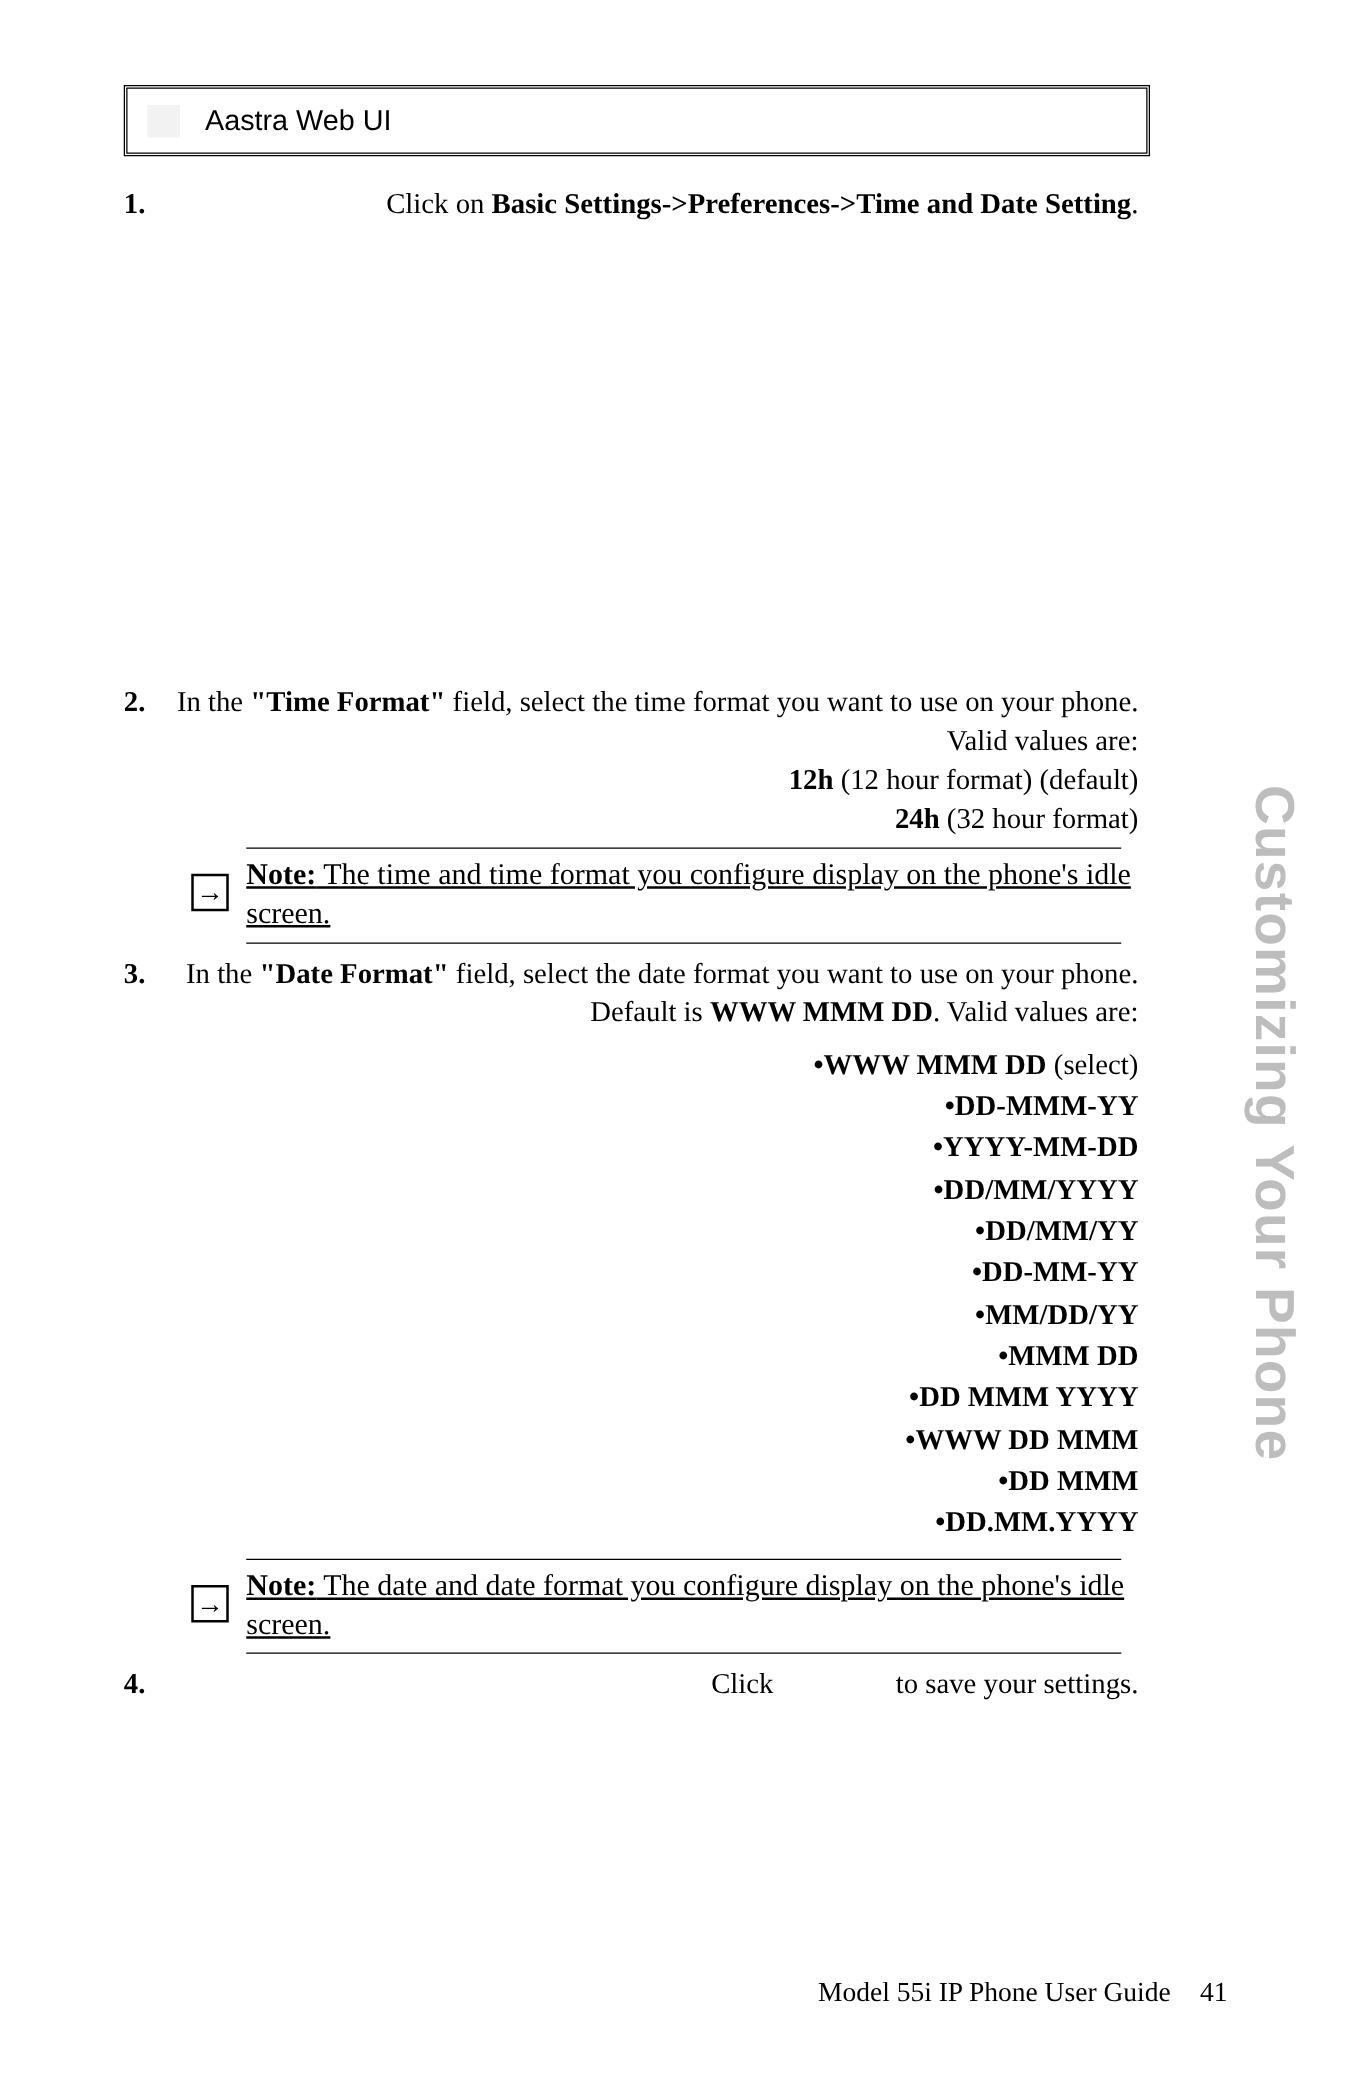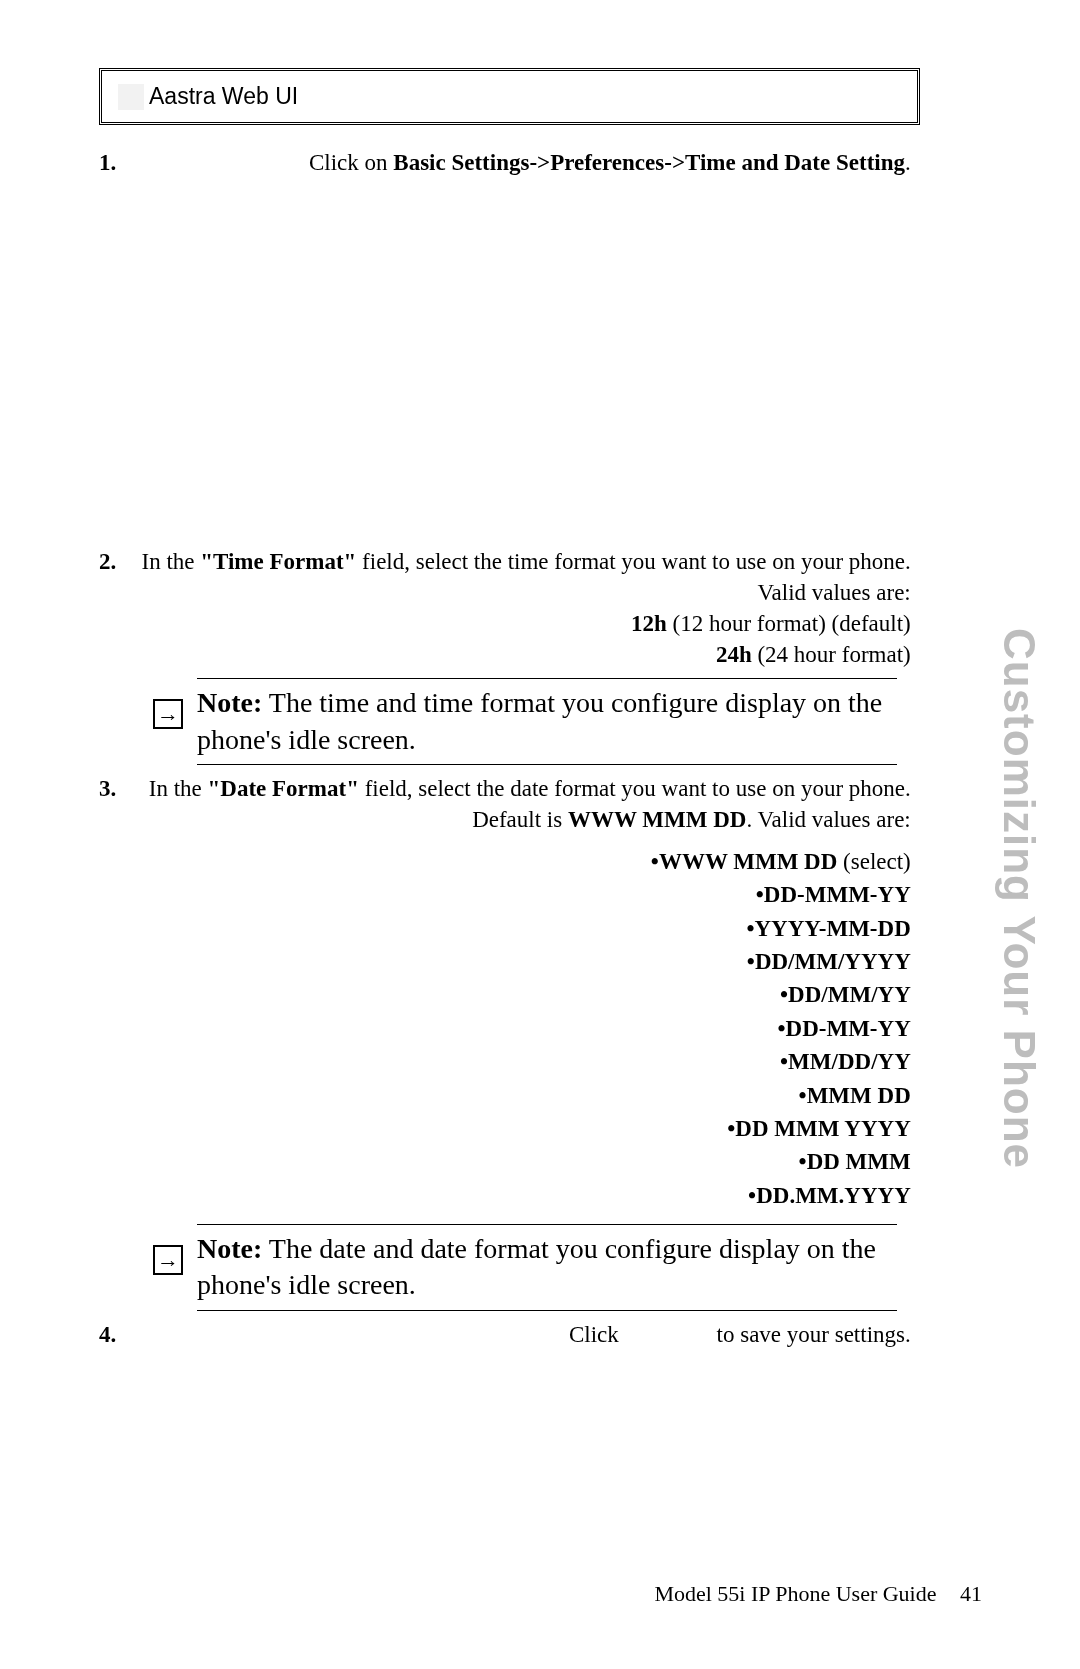--- a/index.html
+++ b/index.html
@@ -1,33 +1,33 @@
 <!DOCTYPE html>
 <html><head>
 <meta charset="utf-8">
 <style>
   * { box-sizing: border-box; margin: 0; padding: 0; }
   html, body { width: 1080px; height: 1669px; background: #fff; font-family: "Times New Roman", Times, serif; color: #000; }
   .page { position: relative; width: 1080px; height: 1669px; }
   .content { position: absolute; left: 99px; top: 68px; width: 821px; }
-  .header-box { border: 3px double #000; padding: 12px 16px 12px 16px; display: flex; align-items: flex-end; gap: 5px; margin-bottom: 22px; }
+  .header-box { border: 3px double #000; padding: 12px 16px 12px 16px; display: flex; align-items: flex-end; gap: 20px; margin-bottom: 22px; }
   .header-swatch { width: 26px; height: 26px; background: #f2f2f2; flex: 0 0 auto; }
   .header-title { font-family: Arial, Helvetica, sans-serif; font-size: 23px; color: #000; }
   .ol { list-style: none; font-size: 23px; line-height: 1.35; }
   .ol > li { margin-bottom: 4px; }
   .ol .num { display: inline-block; width: 26px; font-weight: bold; vertical-align: top; }
   .ol .body { display: inline-block; width: 780px; vertical-align: top; text-align: right; }
   .gap-large { height: 360px; }
   .indent-line { margin-left: 0; }
   .note-block { margin: 8px 0 8px 0; }
   .note-rule { border-top: 1px solid #000; margin-left: 98px; width: 700px; }
   .note-row { display: flex; align-items: flex-start; gap: 14px; padding: 6px 0 6px 0; }
   .note-icon-wrap { width: 84px; display: flex; justify-content: flex-end; align-items: center; padding-top: 14px; }
   .note-icon { width: 30px; height: 30px; border: 2px solid #000; display: flex; align-items: center; justify-content: center; font-size: 22px; line-height: 1; font-family: Arial, sans-serif; }
-  .note-text { flex: 1; font-size: 28px; line-height: 1.3; padding-right: 10px; }
+  .note-text { flex: 1; font-size: 24px; line-height: 1.3; padding-right: 10px; text-decoration: underline; }
   .bullets { list-style: none; margin: 10px 0 4px 42px; font-size: 23px; line-height: 1.45; }
   .bullets li::before { content: "•"; display: inline-block; width: 22px; font-weight: bold; }
   .footer { position: absolute; bottom: 62px; right: 98px; font-size: 22px; }
   .footer .pg { font-weight: normal; margin-left: 18px; }
   .side-tab { position: absolute; right: 36px; top: 628px; writing-mode: vertical-rl; font-family: Arial, Helvetica, sans-serif; font-size: 44px; font-weight: 700; color: #bdbdbd; letter-spacing: 1px; }
   b { font-weight: bold; }
 </style>
 </head>
 <body>
 
@@ -53,21 +53,21 @@
 
       <li>
           <div class="gap-large"></div>
         </li>
 
       <li>
         <span class="num">2.</span>
         <span class="body">
           <span>In the </span><b>"Time Format"</b><span> field, select the time format you want to use on your phone. Valid values are:</span><br>
           <span class="indent-line"><b>12h</b><span> (12 hour format) (default)</span></span><br>
-          <span class="indent-line"><b>24h</b><span> (24 hour format)</span></span>
+          <span class="indent-line"><b>24h</b><span> (32 hour format)</span></span>
         </span>
       </li>
 
       <li>
         <div class="note-block">
           <div class="note-rule"></div>
           <div class="note-row">
             <div class="note-icon-wrap">
               <div class="note-icon">→</div>
             </div>
@@ -86,20 +86,21 @@
           <ul class="bullets">
             <li><b>WWW MMM DD</b><span> (select)</span></li>
             <li><b>DD-MMM-YY</b></li>
             <li><b>YYYY-MM-DD</b></li>
             <li><b>DD/MM/YYYY</b></li>
             <li><b>DD/MM/YY</b></li>
             <li><b>DD-MM-YY</b></li>
             <li><b>MM/DD/YY</b></li>
             <li><b>MMM DD</b></li>
             <li><b>DD MMM YYYY</b></li>
+            <li><b>WWW DD MMM</b></li>
             <li><b>DD MMM</b></li>
             <li><b>DD.MM.YYYY</b></li>
           </ul>
         </span>
       </li>
 
       <li>
         <div class="note-block">
           <div class="note-rule"></div>
           <div class="note-row">

